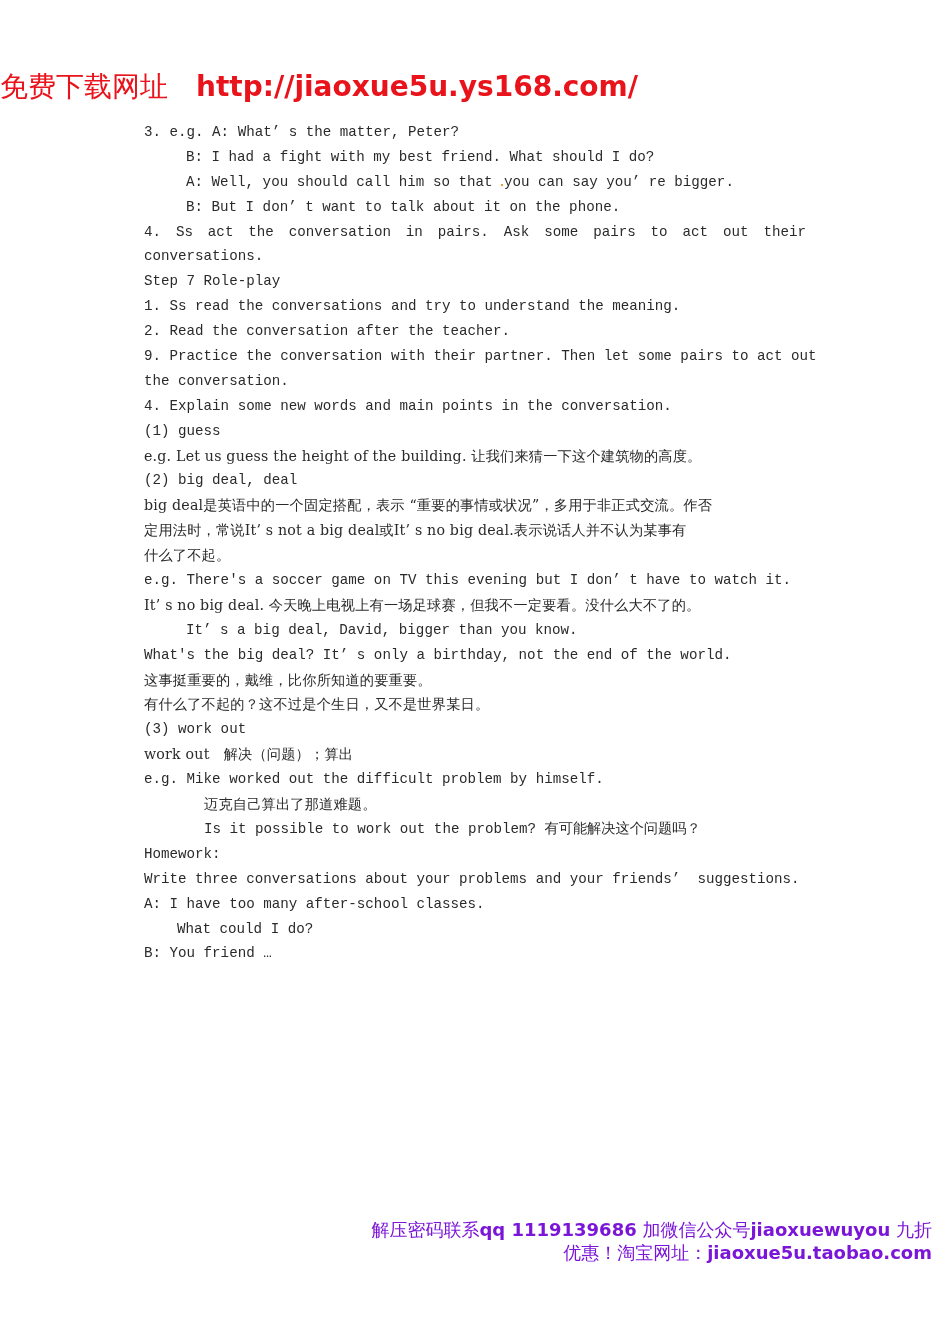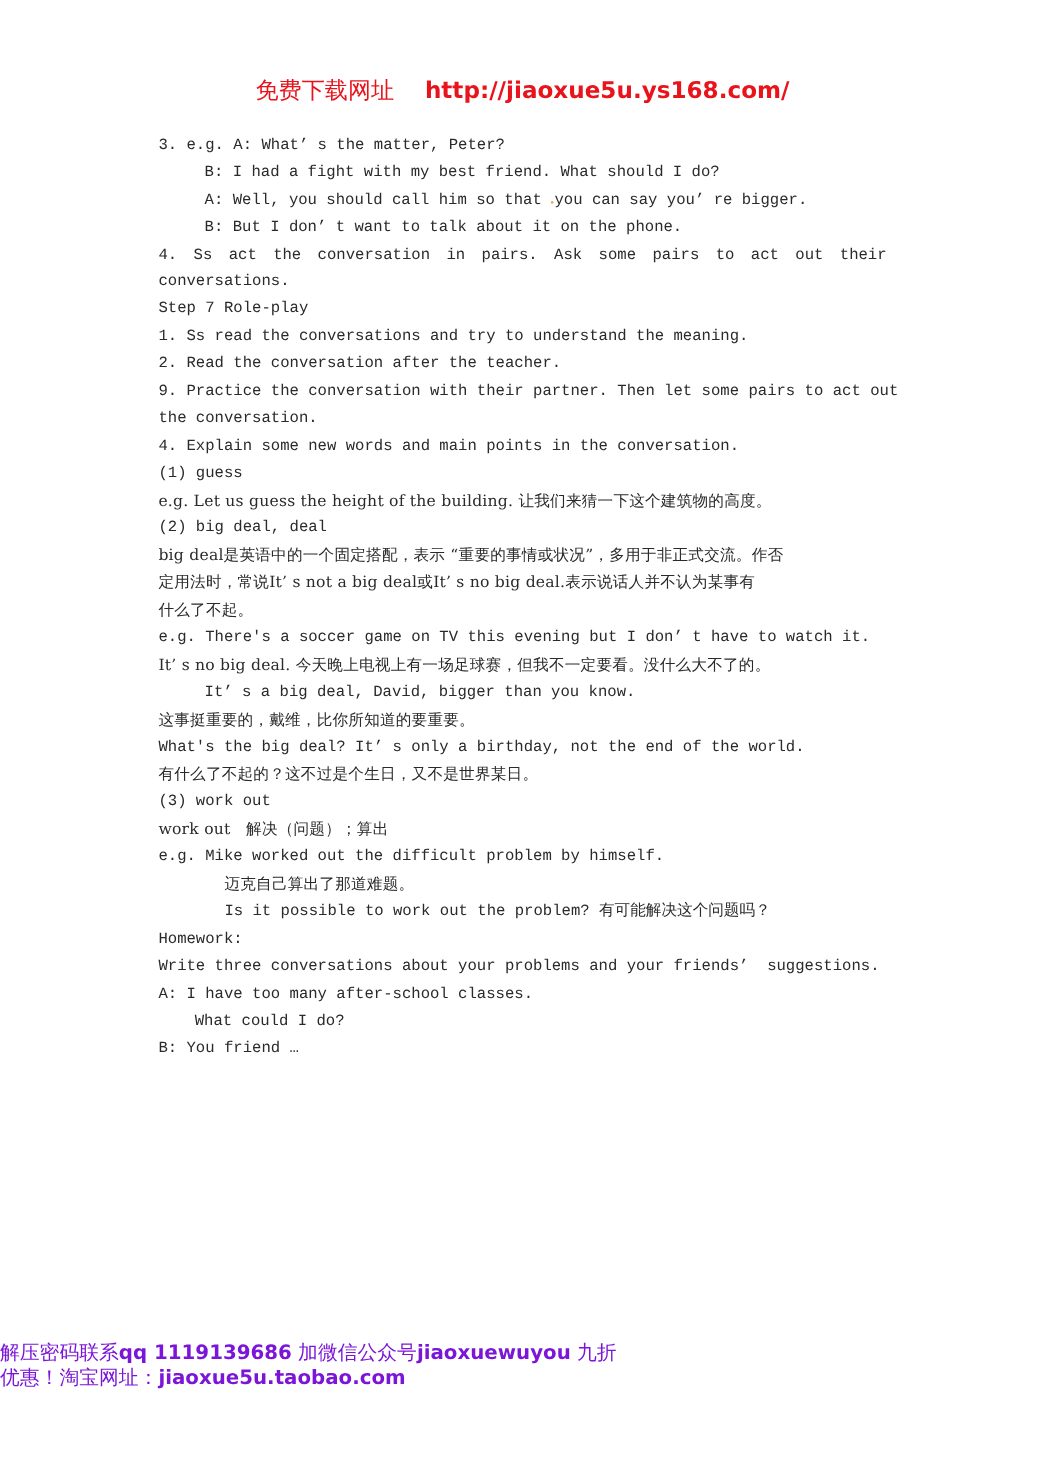--- a/index.html
+++ b/index.html
@@ -13,23 +13,23 @@
       position: relative;
       overflow: hidden;
       font-family: "Liberation Serif", "DejaVu Serif", serif;
       color: #222222;
     }
     .header {
       position: absolute;
       top: 68px;
       left: 0;
       width: 950px;
-      text-align: center;
+      text-align: left;
       color: #e8131b;
-      font-size: 21px;
+      font-size: 28px;
       font-weight: bold;
       font-family: "DejaVu Sans", sans-serif;
       letter-spacing: 0px;
     }
     .header .cn {
       font-weight: normal;
       margin-right: 28px;
     }
     .content {
       position: absolute;
@@ -56,25 +56,26 @@
     .ind3 { padding-left: 33px; }
     .cnfont {
       font-family: "DejaVu Serif", serif;
       letter-spacing: 0.2px;
     }
     .footer {
       position: absolute;
       top: 1218px;
       left: 0;
       width: 920px;
-      text-align: left;
+      text-align: right;
       color: #7b16d8;
       font-size: 18px;
       line-height: 23px;
       font-family: "DejaVu Sans", sans-serif;
+      padding-left: 12px;
     }
     .footer b { font-weight: bold; }
     .cursor-dot {
       display: inline-block;
       width: 2px;
       height: 2px;
       background: #e0a030;
       vertical-align: baseline;
       margin-right: 1px;
     }
@@ -104,22 +105,22 @@
   <div class="line">(1) guess</div>
   <div class="line cnfont">e.g. Let us guess the height of the building. 让我们来猜一下这个建筑物的高度。</div>
 
   <div class="line">(2) big deal, deal</div>
   <div class="line cnfont">big deal是英语中的一个固定搭配，表示 “重要的事情或状况”，多用于非正式交流。作否</div>
   <div class="line cnfont">定用法时，常说It’ s not a big deal或It’ s no big deal.表示说话人并不认为某事有</div>
   <div class="line cnfont">什么了不起。</div>
   <div class="line">e.g. There's a soccer game on TV this evening but I don’ t have to watch it.</div>
   <div class="line cnfont">It’ s no big deal. 今天晚上电视上有一场足球赛，但我不一定要看。没什么大不了的。</div>
   <div class="line ind1">It’ s a big deal, David, bigger than you know.</div>
+  <div class="line">What's the big deal? It’ s only a birthday, not the end of the world.</div>
   <div class="line cnfont">这事挺重要的，戴维，比你所知道的要重要。</div>
-  <div class="line">What's the big deal? It’ s only a birthday, not the end of the world.</div>
   <div class="line cnfont">有什么了不起的？这不过是个生日，又不是世界某日。</div>
 
   <div class="line">(3) work out</div>
   <div class="line cnfont">work out   解决（问题）；算出</div>
   <div class="line">e.g. Mike worked out the difficult problem by himself.</div>
   <div class="line ind2 cnfont">迈克自己算出了那道难题。</div>
   <div class="line ind2">Is it possible to work out the problem? 有可能解决这个问题吗？</div>
 
   <div class="line">Homework:</div>
   <div class="line">Write three conversations about your problems and your friends’  suggestions.</div>

